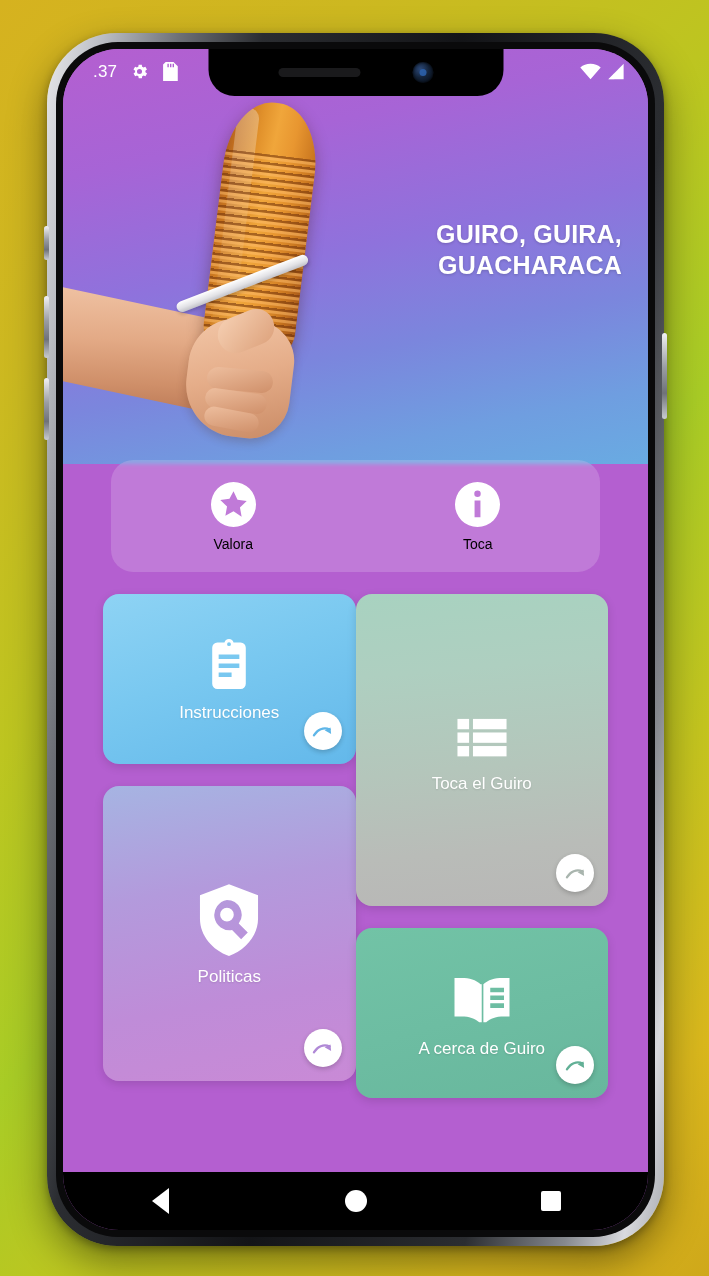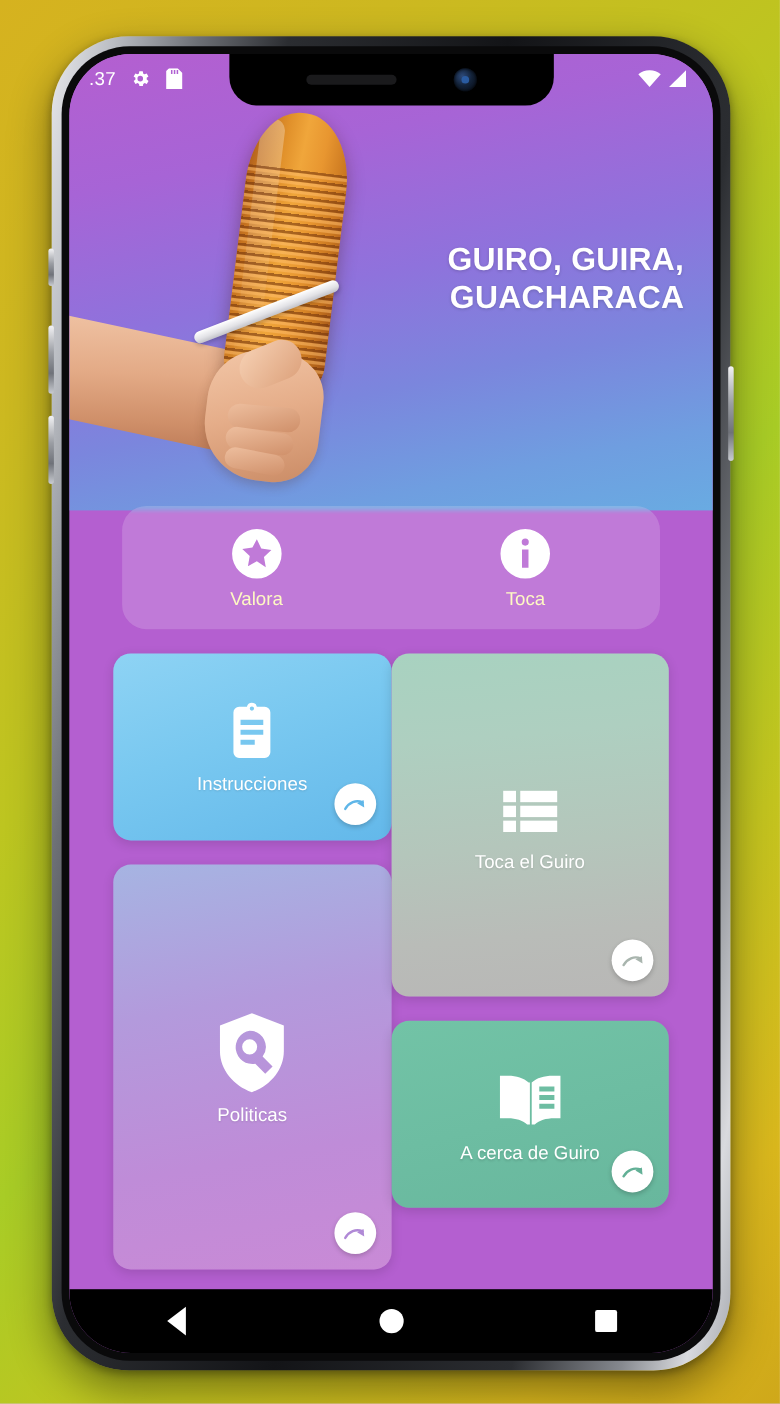--- a/index.html
+++ b/index.html
@@ -31,21 +31,21 @@
   }
   
   .btn-side{position:absolute;background:linear-gradient(180deg,#f2f2f4,#9a9da3 40%,#6f7279 70%,#c9ccd1);border-radius:3px;}
   .btn-mute{left:-3px;top:193px;width:5px;height:34px;}
   .btn-vol-up{left:-3px;top:263px;width:5px;height:62px;}
   .btn-vol-dn{left:-3px;top:345px;width:5px;height:62px;}
   .btn-power{right:-3px;top:300px;width:5px;height:86px;}
 
   
   .statusbar{
-    position:absolute;top:0;left:0;right:0;height:44px;z-index:6;
+    position:absolute;top:0;left:12px;right:0;height:44px;z-index:6;
     display:flex;align-items:center;justify-content:space-between;
     padding:0 22px 0 18px; color:#fff;
   }
   .sb-left{display:flex;align-items:center;gap:13px;}
   .sb-time{font-size:17px;font-weight:400;letter-spacing:.2px;line-height:1;}
   .sb-right{display:flex;align-items:center;gap:5px;}
 
   
   .notch{
     position:absolute;top:0;left:50%;transform:translateX(-50%);
@@ -58,21 +58,21 @@
        background:radial-gradient(circle at 38% 35%,#2d4a7a 0%,#132238 45%,#060a12 100%);
        box-shadow:inset 0 0 3px #000;}
   .cam::after{content:"";display:block;width:7px;height:7px;border-radius:50%;
        background:#2b5fa8;margin:7px auto 0;opacity:.9;}
 
   
   .hero{position:absolute;top:0;left:0;right:0;height:415px;overflow:hidden;
     background:linear-gradient(168deg,#b45fd0 0%,#a764d6 24%,#8f72dc 48%,#7b86dd 68%,#6f9ee0 86%,#69abe2 100%);}
   .hero-title{
     position:absolute;right:26px;top:170px;width:250px;text-align:right;
-    color:#fff;font-size:29px;font-weight:bold;line-height:1.22;letter-spacing:.2px;
+    color:#fff;font-size:25px;font-weight:bold;line-height:1.22;letter-spacing:.2px;
     text-shadow:0 1px 3px rgba(0,0,0,.18);
   }
   
   .art{position:absolute;left:-6px;top:48px;width:330px;height:360px;}
   .guiro{position:absolute;left:158px;top:5px;width:92px;height:265px;
     border-radius:46px 46px 48px 48px/70px 70px 40px 40px;
     background:linear-gradient(95deg,#a5561c 0%,#c5721f 12%,#e1912b 30%,#f0a63b 45%,#e89630 62%,#c9761f 82%,#9c4f18 100%);
     transform:rotate(7deg);
     box-shadow:0 6px 16px rgba(60,20,0,.35);
     overflow:hidden;}
@@ -103,35 +103,35 @@
   .f3{left:147px;top:313px;width:55px;height:19px;transform:rotate(11deg);}
 
   
   .actions{
     position:absolute;left:48px;right:48px;top:411px;height:112px;
     background:rgba(255,255,255,0.17);border-radius:22px;
     display:flex;align-items:center;justify-content:space-around;
     backdrop-filter:blur(2px);
   }
   .action{display:flex;flex-direction:column;align-items:center;gap:9px;width:86px;cursor:pointer;}
-  .action-label{color:#fef9c3;font-size:17px;line-height:1;}
+  .action-label{color:#000000;font-size:14px;line-height:1;}
 
   
   .grid{position:absolute;left:40px;right:40px;top:545px;display:flex;}
   .col{display:flex;flex-direction:column;gap:22px;flex:1;}
   .card{position:relative;border-radius:16px;overflow:hidden;cursor:pointer;
     box-shadow:0 3px 10px rgba(0,0,0,0.13);
     display:flex;flex-direction:column;align-items:center;justify-content:center;gap:6px;}
   .card-label{color:#fff;font-size:17px;line-height:1.2;text-align:center;padding:0 8px;
               text-shadow:0 1px 2px rgba(0,0,0,.12);}
   .go{position:absolute;right:14px;bottom:14px;width:38px;height:38px;border-radius:50%;
       background:#fff;display:flex;align-items:center;justify-content:center;
       box-shadow:0 2px 5px rgba(0,0,0,.20);}
   .c-instrucciones{height:170px;background:linear-gradient(160deg,#8ed3f4 0%,#79c8f0 45%,#63b8ea 100%);}
-  .c-politicas{height:368px;background:linear-gradient(170deg,#a6b4e2 0%,#b39adc 35%,#bf8cd8 70%,#c98ad6 100%);}
+  .c-politicas{height:295px;background:linear-gradient(170deg,#a6b4e2 0%,#b39adc 35%,#bf8cd8 70%,#c98ad6 100%);}
   .c-toca{height:312px;background:linear-gradient(175deg,#a8d2c0 0%,#aecfc0 25%,#b4c6bb 55%,#b9bcb8 80%,#b8b7b6 100%);}
   .c-acerca{height:170px;background:linear-gradient(165deg,#72c3a6 0%,#6dbda2 50%,#68b79d 100%);}
 
   
   .screen-bottom{position:absolute;left:0;right:0;top:415px;bottom:0;z-index:-1;
     background:linear-gradient(180deg,#69abe2 0%,#7b9fe0 16%,#9186dc 38%,#a972d3 62%,#b662cc 82%,#b85ec9 100%);}
 
   
   .navbar{position:absolute;left:0;right:0;bottom:0;height:58px;background:#000;
     display:flex;align-items:center;justify-content:space-around;z-index:7;}

